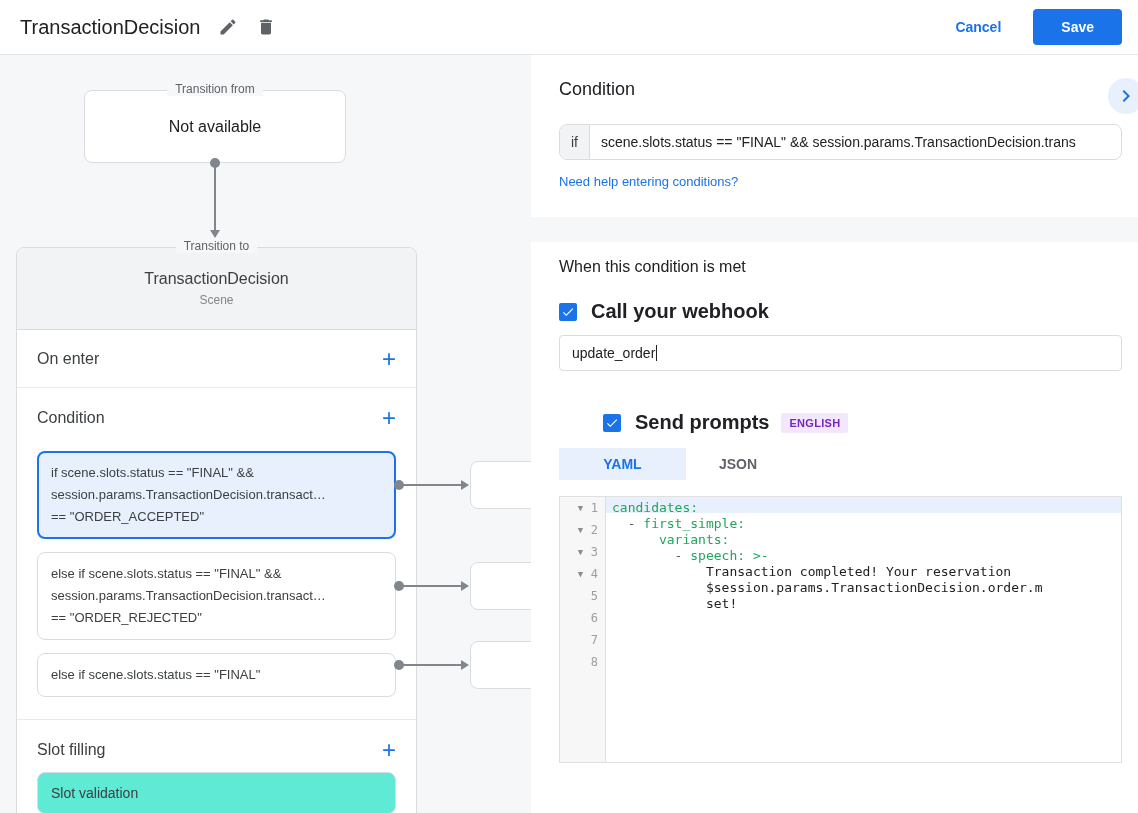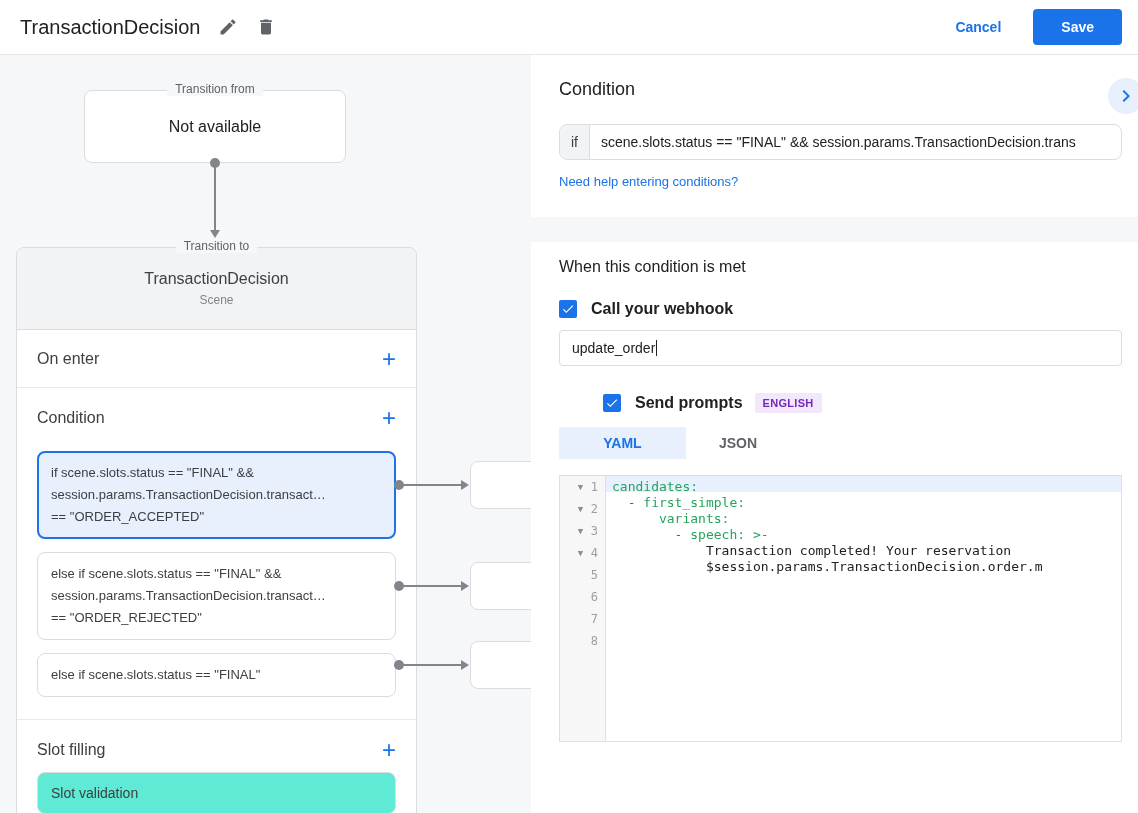--- a/index.html
+++ b/index.html
@@ -77,29 +77,29 @@
   .if-prefix{width:30px;background:#f1f3f4;border-right:1px solid var(--border);display:flex;
     align-items:center;justify-content:center;font-size:14px;color:var(--txt2);flex:none;}
   .if-input{flex:1;display:flex;align-items:center;padding:0 11px;font-size:14px;color:var(--txt);
     white-space:nowrap;overflow:hidden;cursor:text;}
   .help-link{display:inline-block;margin-top:14px;font-size:13px;color:var(--blue);text-decoration:none;cursor:pointer;}
   .gray-gap{height:25px;background:var(--canvas);}
   .when-title{font-size:16px;font-weight:400;color:var(--txt);padding-top:16px;}
   .check-row{display:flex;align-items:center;margin-top:24px;}
   .checkbox{width:18px;height:18px;border-radius:2px;background:var(--blue);display:flex;
     align-items:center;justify-content:center;cursor:pointer;flex:none;}
-  .check-label{font-size:16px;font-weight:bold;color:var(--txt);margin-left:14px;}
+  .check-label{font-size:20px;font-weight:bold;color:var(--txt);margin-left:14px;}
   .badge{margin-left:12px;background:#f2e7fd;color:#7627bb;font-size:11px;font-weight:bold;
     letter-spacing:.3px;padding:4px 8px;border-radius:2px;}
   .desc{margin-top:11px;font-size:13px;color:var(--gray);line-height:18px;max-width:563px;}
   .desc a{color:var(--blue);cursor:pointer;}
   .text-input{margin-top:12px;height:36px;border:1px solid var(--border);border-radius:4px;
     display:flex;align-items:center;padding:0 12px;font-size:14px;color:var(--txt);cursor:text;}
   .caret{display:inline-block;width:1px;height:16px;background:#202124;margin-left:1px;}
-  .row2{margin-top:27px;padding-left:44px;}
+  .row2{margin-top:40px;padding-left:44px;}
   .tabs{display:flex;margin-top:14px;}
   .tab{height:32px;display:flex;align-items:center;justify-content:center;font-size:14px;
     font-weight:bold;cursor:pointer;border:none;background:none;font-family:inherit;}
   .tab.active{width:127px;background:#e8f0fe;color:var(--blue);}
   .tab.inactive{width:104px;color:var(--gray);}
 
   
   .editor{margin-top:16px;height:267px;border:1px solid #e0e0e0;display:flex;
     font-family:"DejaVu Sans Mono","Liberation Mono",monospace;font-size:13px;}
   .gutter{width:46px;flex:none;background:#f7f7f7;border-right:1px solid #e0e0e0;}
@@ -287,17 +287,18 @@
             <span class="lnum">8</span>
           </div>
         </div>
       <div class="code" id="editor-code">
           <div class="cline active"><span class="tok-key">candidates:</span></div>
           <div class="cline"><span class="tok-dash">  - </span><span class="tok-key">first_simple:</span></div>
           <div class="cline"><span class="tok-plain">      </span><span class="tok-key">variants:</span></div>
           <div class="cline"><span class="tok-dash">        - </span><span class="tok-key">speech: &gt;-</span></div>
           <div class="cline"><span class="tok-plain">            Transaction completed! Your reservation</span></div>
           <div class="cline"><span class="tok-plain">            $session.params.TransactionDecision.order.m</span></div>
+          <div class="cline"><span class="tok-plain">            set!</span></div>
           <div class="cline"></div>
         </div>
     </div>
   </div>
 </div>
 
 </body></html>

